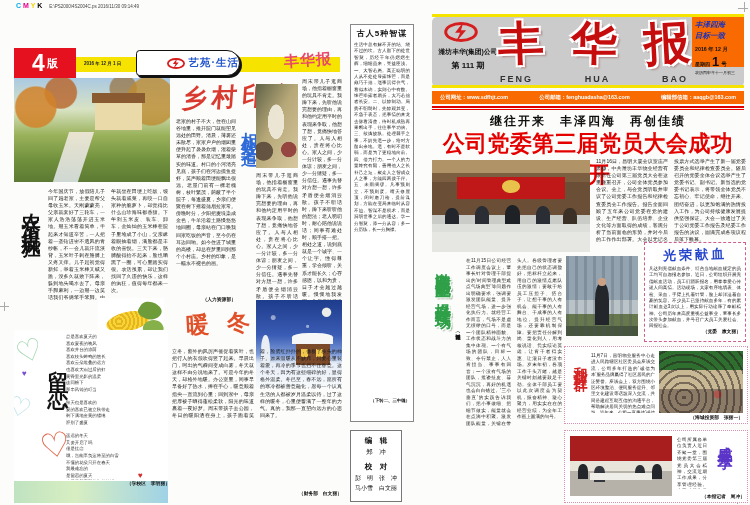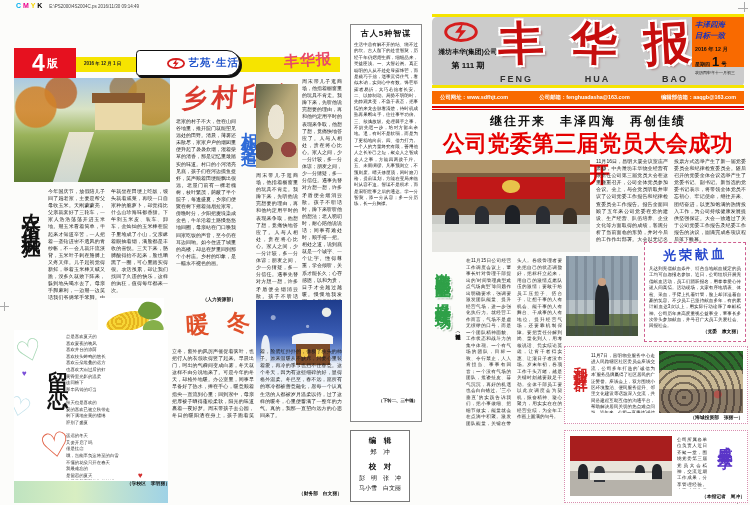--- a/index.html
+++ b/index.html
@@ -143,27 +143,27 @@
   <div class="abs" style="left:46%;top:48%;width:40%;height:26%;background:#7a4a2a;"></div>
   <div class="abs" style="left:42%;top:38%;width:48%;height:12%;background:#f4f6f8;border-radius:40% 40% 0 0;"></div>
   <div class="abs" style="left:52%;top:56%;width:8%;height:9%;background:#f2c84a;"></div>
   <div class="abs" style="left:70%;top:56%;width:8%;height:9%;background:#f2c84a;"></div>
   <div class="abs" style="left:6%;top:40%;width:10%;height:34%;background:#e9eef4;border-radius:50% 50% 0 0;"></div>
 </div>
 
 <div class="abs bt cols2" style="left:172px;top:348px;width:170px;height:140px;">立冬，窗外的风厉声催促着落叶，也把行人的衣领吹得竖了起来。早晨出门，呵出的气瞬间变成白雾，冬天就这样不由分说地来了。可是今年的冬天，却格外地暖。办公室里，同事早早备好了热水，捧在手心，暖意顺着指尖一直流到心里；回到家中，母亲把厚被子晒得蓬松柔软，阳光的味道裹着一夜好梦。周末带孩子去公园，冬日的暖阳洒在身上，孩子跑着笑着，脸蛋红扑扑的，像极了枝头的柿子。原来温暖从不缺席，只要心里装着爱，再冷的季节也挡不住春意。这个冬天，因为有这些细碎的好，显得格外温柔。冬已至，春不远，愿所有的寒冷都被善意融化，愿每一个认真生活的人都被岁月温柔以待，过了这样的暖冬，心里便蓄满了一整年的力气。真的，我那一直望向远方的心思回来了。</div>
 <div class="abs byline" style="left:242px;top:490px;width:100px;">（财务部　白文丽）</div>
 
-<div class="abs" style="left:350px;top:24px;width:72px;height:398px;border:1px solid #888;background:#fff;box-sizing:border-box;padding:3px;">
+<div class="abs" style="left:350px;top:24px;width:64px;height:398px;border:1px solid #888;background:#fff;box-sizing:border-box;padding:3px;">
   <div style="font-size:8px;font-weight:900;text-align:center;letter-spacing:1px;color:#111;margin-bottom:3px;">古人5种智谋</div>
   <div class="bt2" style="height:356px;">生活中总有解不开的结、绕不过的坎。古人留下的处世智慧，历经千年仍熠熠生辉，细细品来，受益匪浅。一、大智若愚。真正聪明的人从不处处显露锋芒，而是藏巧于拙，遇事沉得住气，看似木讷，实则心中有数。锋芒毕露者易折，大巧若拙者长安。二、以静制动。局势不明朗时，先静观其变，不急于表态，把事情的来龙去脉看清楚，待时机成熟再果断出手，往往事半功倍。三、欲擒故纵。处理棘手之事，不妨先退一步，给对方留出余地。退，有时不是软弱，而是为了更稳地向前。四、借力打力。一个人的力量终究有限，善用他人之长补己之短，聚众人之智成众人之事，方能四两拨千斤。五、未雨绸缪。凡事预则立，不预则废。晴天修屋顶，闲时磨刀枪，提前谋划，方能在变局来临时从容不迫。智谋不是权术，而是洞明世事之后的通达。学一分智慧，添一分从容；多一分历练，长一分胸襟。</div>
   <div style="font-size:4.4px;font-weight:bold;text-align:right;color:#111;">（下转二、三中缝）</div>
 </div>
 
-<div class="abs" style="left:350px;top:430px;width:60px;height:72px;border:1px solid #777;background:#fff;box-sizing:border-box;text-align:center;padding-top:5px;">
+<div class="abs" style="left:350px;top:430px;width:52px;height:72px;border:1px solid #777;background:#fff;box-sizing:border-box;text-align:center;padding-top:5px;">
   <div style="font-size:7.5px;font-weight:900;color:#111;">编　辑</div>
   <div style="font-size:6.5px;color:#111;margin:2px 0 5px;">郑　冲</div>
   <div style="font-size:7.5px;font-weight:900;color:#111;">校　对</div>
   <div style="font-size:6px;color:#111;margin-top:2px;">彭　明　张　冲</div>
   <div style="font-size:6px;color:#111;margin-top:1px;">马小雪　白文丽</div>
 </div>
 
 <div class="abs" style="left:432px;top:14px;width:312px;height:3px;background:#f6e400;"></div>
 <div class="abs" style="left:432px;top:17px;width:312px;height:70px;background:#cbcbcb;border-radius:5px;"></div>
 <div class="abs" style="left:432px;top:85px;width:312px;height:3px;background:#f6e400;"></div>

